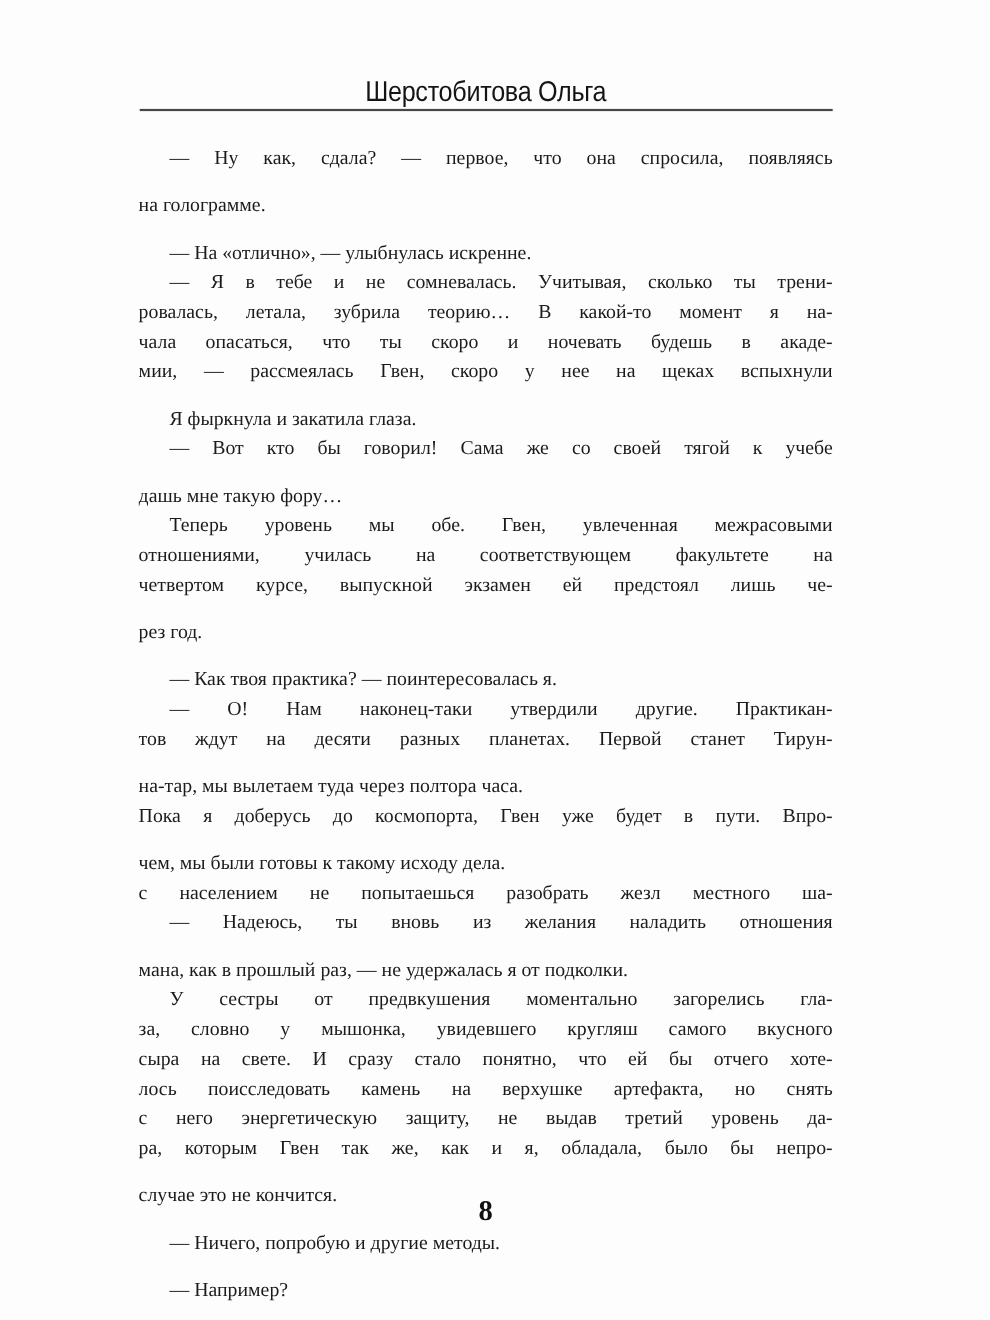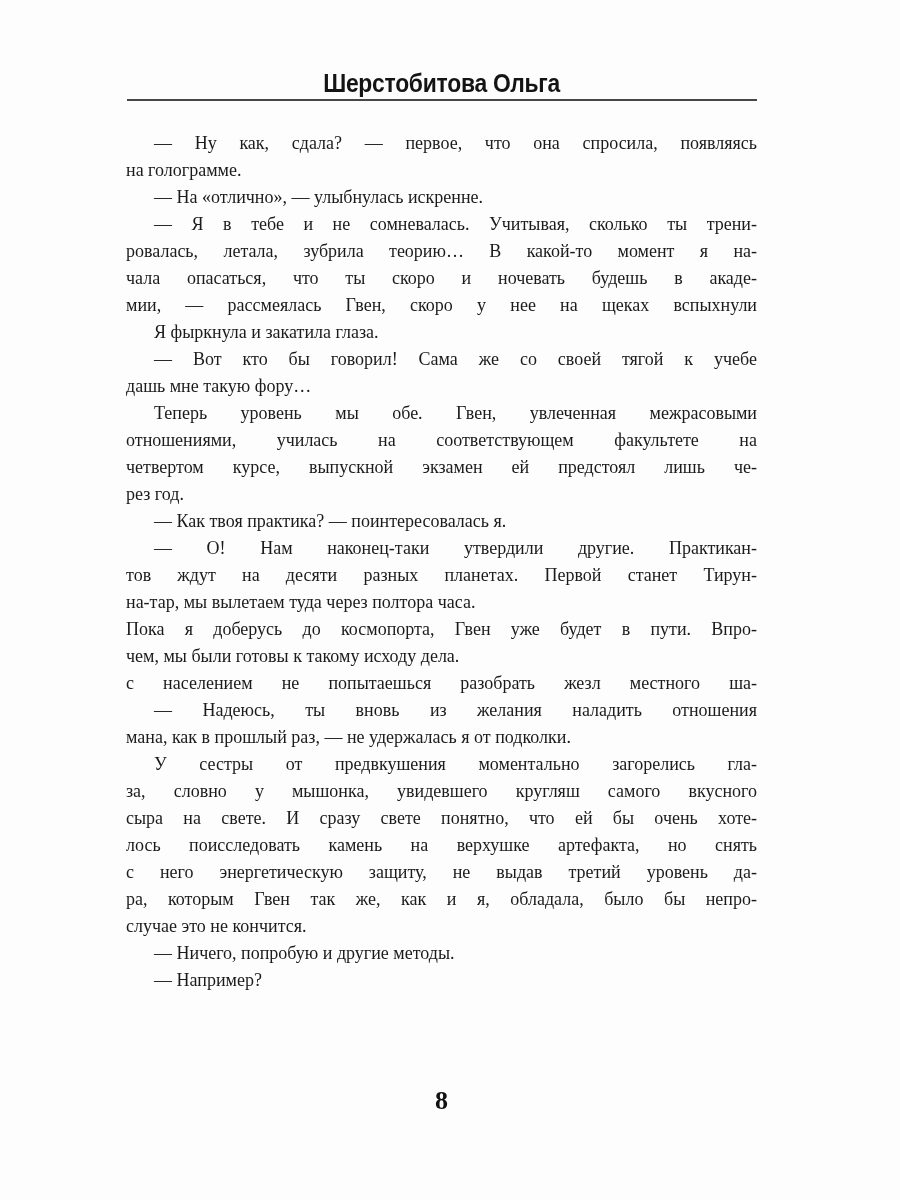--- a/index.html
+++ b/index.html
@@ -16,21 +16,21 @@
     background:var(--bg);
     overflow:hidden;
     font-family:"Liberation Serif", serif;
     color:var(--text);
   }
   .running-head{
     position:absolute;
     top:68px;left:126px;width:631px;
     text-align:center;
     font-family:"Liberation Sans", sans-serif;
-    font-weight:700;
+    font-weight:400;
     font-size:26px;
     line-height:30px;
     color:#141414;
     white-space:nowrap;
   }
   .running-head .condensed{
     display:inline-block;
     transform:scaleX(0.88);
     transform-origin:50% 50%;
     letter-spacing:-0.3px;
@@ -48,21 +48,21 @@
   }
   .paragraph{margin:0;padding:0;}
   .line{
     height:27px;
     overflow:hidden;
     text-align:justify;
     text-align-last:justify;
     white-space:normal;
   }
   .line.p-start{text-indent:28px;}
-  .line.p-end{text-align:center;text-align-last:left;}
+  .line.p-end{text-align:center;text-align-last:left;margin-top:16px;}
   .page-number{
     position:absolute;
     top:1086px;left:126px;width:631px;
     text-align:center;
     font-family:"Liberation Serif", serif;
     font-weight:700;
     font-size:26px;
     color:#111;
   }
 </style>
@@ -117,21 +117,21 @@
         <div class="line p-end">чем, мы были готовы к такому исходу дела.</div>
       </div>
       <div class="paragraph">
         <div class="line">с населением не попытаешься разобрать жезл местного ша-</div>
         <div class="line p-start">— Надеюсь, ты вновь из желания наладить отношения</div>
         <div class="line p-end">мана, как в прошлый раз, — не удержалась я от подколки.</div>
       </div>
       <div class="paragraph">
         <div class="line p-start">У сестры от предвкушения моментально загорелись гла-</div>
         <div class="line">за, словно у мышонка, увидевшего кругляш самого вкусного</div>
-        <div class="line">сыра на свете. И сразу свете понятно, что ей бы очень хоте-</div>
+        <div class="line">сыра на свете. И сразу стало понятно, что ей бы отчего хоте-</div>
         <div class="line">лось поисследовать камень на верхушке артефакта, но снять</div>
         <div class="line">с него энергетическую защиту, не выдав третий уровень да-</div>
         <div class="line">ра, которым Гвен так же, как и я, обладала, было бы непро-</div>
         <div class="line p-end">случае это не кончится.</div>
       </div>
       <div class="paragraph">
         <div class="line p-start p-end">— Ничего, попробую и другие методы.</div>
       </div>
       <div class="paragraph">
         <div class="line p-start p-end">— Например?</div>

